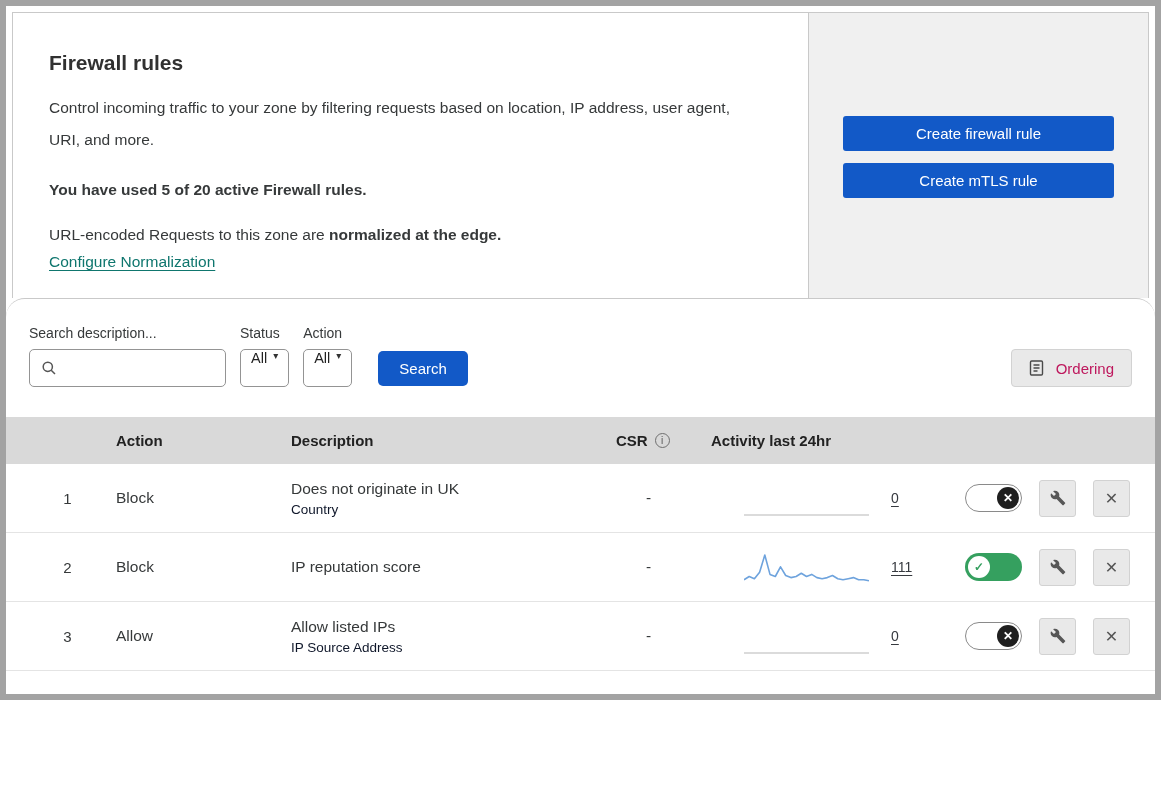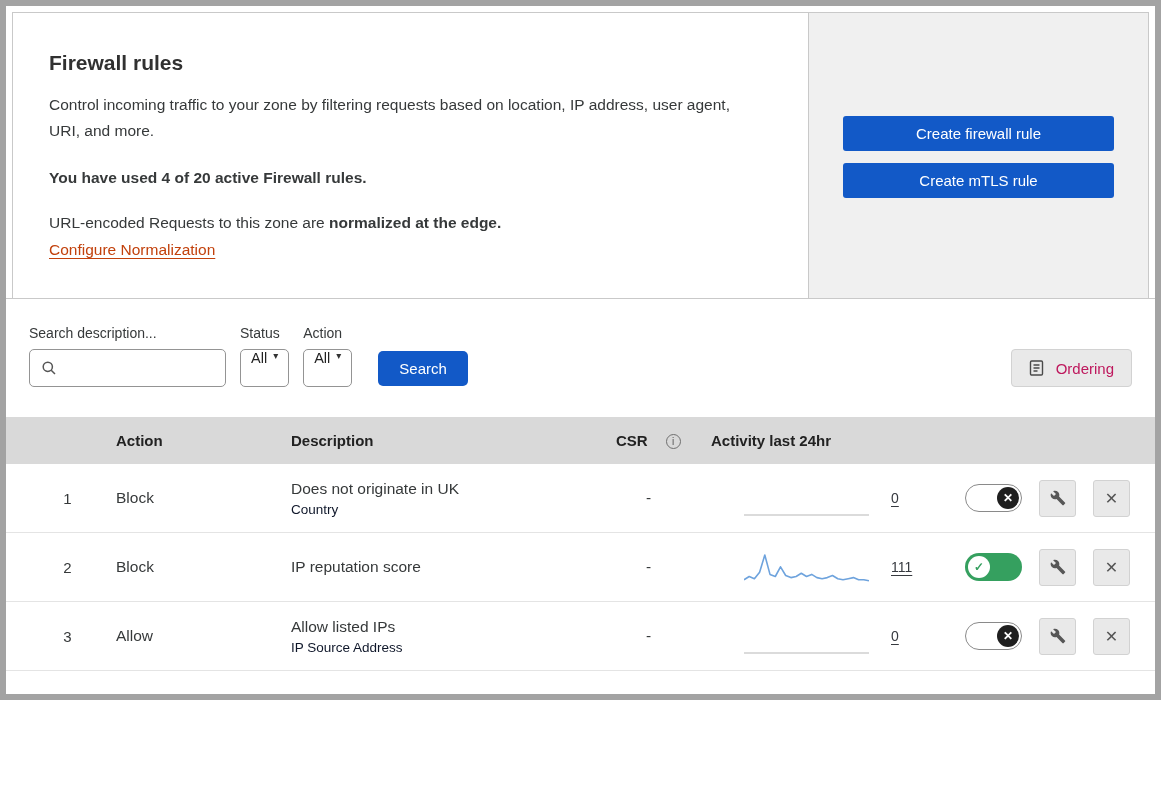--- a/index.html
+++ b/index.html
@@ -5,45 +5,45 @@
   * { box-sizing: border-box; }
   html, body { margin: 0; padding: 0; background: #fff; }
   body { font-family: "Liberation Sans", sans-serif; color: #36393a; }
 
   .page { position: relative; width: 1161px; height: 700px; border: 6px solid #a3a3a3; background: #fff; overflow: hidden; }
 
   
   .top { display: flex; margin: 6px 6px 0; border: 1px solid #c9c9c9; border-bottom: none; height: 286px; }
   .top-left { flex: 1; background: #fff; border-right: 1px solid #c9c9c9; padding: 38px 36px 0; }
   .top-left h1 { font-size: 21px; font-weight: 600; margin: 0 0 17px; color: #313131; }
-  .desc { font-size: 15.5px; line-height: 26px; margin: 0 0 25px; max-width: 715px; }
+  .desc { font-size: 15.5px; line-height: 32px; margin: 0 0 25px; max-width: 715px; }
   .usage { font-size: 15.5px; font-weight: 700; margin: 0 0 27px; }
   .norm { font-size: 15.5px; margin: 0 0 9px; }
-  .link { color: #c2410c; font-size: 15.5px; text-decoration: underline; text-underline-offset: 3px; cursor: pointer; }
+  .link { color: #0f766e; font-size: 15.5px; text-decoration: underline; text-underline-offset: 3px; cursor: pointer; }
   .top-right { width: 339px; background: #f0f0f0; display: flex; flex-direction: column; align-items: center; gap: 12px; padding-top: 103px; }
 
   .btn-primary { background: #1259c7; color: #fff; border: none; border-radius: 3px; font-size: 15px; font-family: inherit; cursor: pointer; }
   .top-right .btn-primary { width: 271px; height: 35px; }
 
   
-  .filters { display: flex; align-items: flex-end; padding: 26px 23px 30px; border-top: 1px solid #c9c9c9; }
+  .filters { display: flex; align-items: flex-end; padding: 26px 23px 30px; border-top: 1px solid #c9c9c9; border-radius: 19px; }
   .filter-group { display: flex; flex-direction: column; margin-right: 14px; }
   .filter-label { font-size: 14px; color: #36393a; margin-bottom: 8px; }
   .search-box { width: 197px; height: 38px; border: 1px solid #949494; border-radius: 5px; display: flex; align-items: center; gap: 7px; padding: 0 8px 0 11px; background: #fff; }
   .search-box input { border: none; outline: none; flex: 1; min-width: 0; font-size: 14px; font-family: inherit; background: transparent; color: #36393a; }
   .dropdown { height: 38px; border: 1px solid #949494; border-radius: 5px; background: #fff; display: flex; align-items: flex-start; gap: 6px; padding: 0 10px; font-size: 14.5px; color: #222; cursor: pointer; }
   .caret { font-size: 10px; color: #333; }
   .btn-search { height: 35px; padding: 0 21px; margin: 4px 0 1px 12px; border-radius: 5px; }
   .btn-ordering { margin-left: auto; height: 38px; display: flex; align-items: center; gap: 12px; padding: 0 17px; background: #e9e9e9; border: 1px solid #d2d2d2; border-radius: 4px; font-size: 15px; color: #be185d; font-family: inherit; cursor: pointer; }
 
   
   .thead, .row { display: grid; grid-template-columns: 95px 175px 325px 95px 255px 1fr; align-items: center; }
   .thead { background: #d9d9d9; height: 47px; font-size: 15px; font-weight: 700; color: #222; }
   .th { padding-left: 15px; }
-  .th-csr { display: flex; align-items: flex-end; gap: 18px; }
+  .th-csr { display: flex; align-items: center; gap: 7px; }
   .info { width: 15px; height: 15px; border: 1px solid #6f6f6f; border-radius: 50%; font-size: 10px; color: #555; display: inline-flex; align-items: center; justify-content: center; font-weight: 400; cursor: pointer; }
 
   .row { height: 69px; border-bottom: 1px solid #e4e4e4; font-size: 15.5px; color: #36393a; }
   .cell-index { text-align: center; padding-left: 28px; font-size: 15px; }
   .cell-action, .cell-desc { padding-left: 15px; }
   .desc-sub { font-size: 13.5px; color: #0f172a; margin-top: 4px; }
   .cell-csr { text-align: center; }
   .cell-activity { display: flex; align-items: center; gap: 22px; padding-left: 48px; }
   .spark { flex: none; display: block; }
   .count { font-size: 14px; color: #36393f; text-decoration: underline; text-underline-offset: 3px; cursor: pointer; }
@@ -67,21 +67,21 @@
 </style>
 </head>
 <body>
 
 <div class="page">
 
   <div class="top">
     <div class="top-left">
       <h1>Firewall rules</h1>
       <p class="desc">Control incoming traffic to your zone by filtering requests based on location, IP address, user agent, URI, and more.</p>
-      <p class="usage">You have used 4 of 20 active Firewall rules.</p>
+      <p class="usage">You have used 5 of 20 active Firewall rules.</p>
       <p class="norm">
         <span>URL-encoded Requests to this zone are</span>
         <strong>normalized at the edge.</strong>
       </p>
       <a class="link" href="#">Configure Normalization</a>
     </div>
     <div class="top-right">
       <button class="btn-primary">Create firewall rule</button>
       <button class="btn-primary">Create mTLS rule</button>
     </div>

